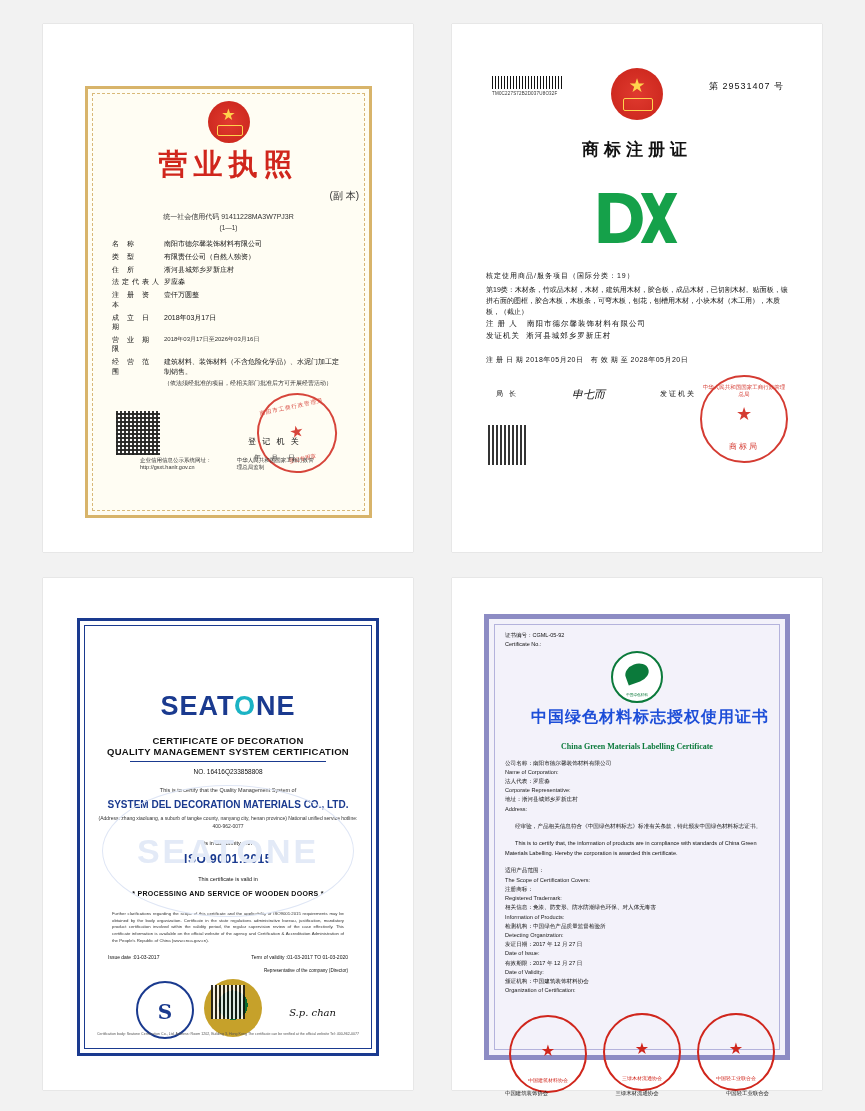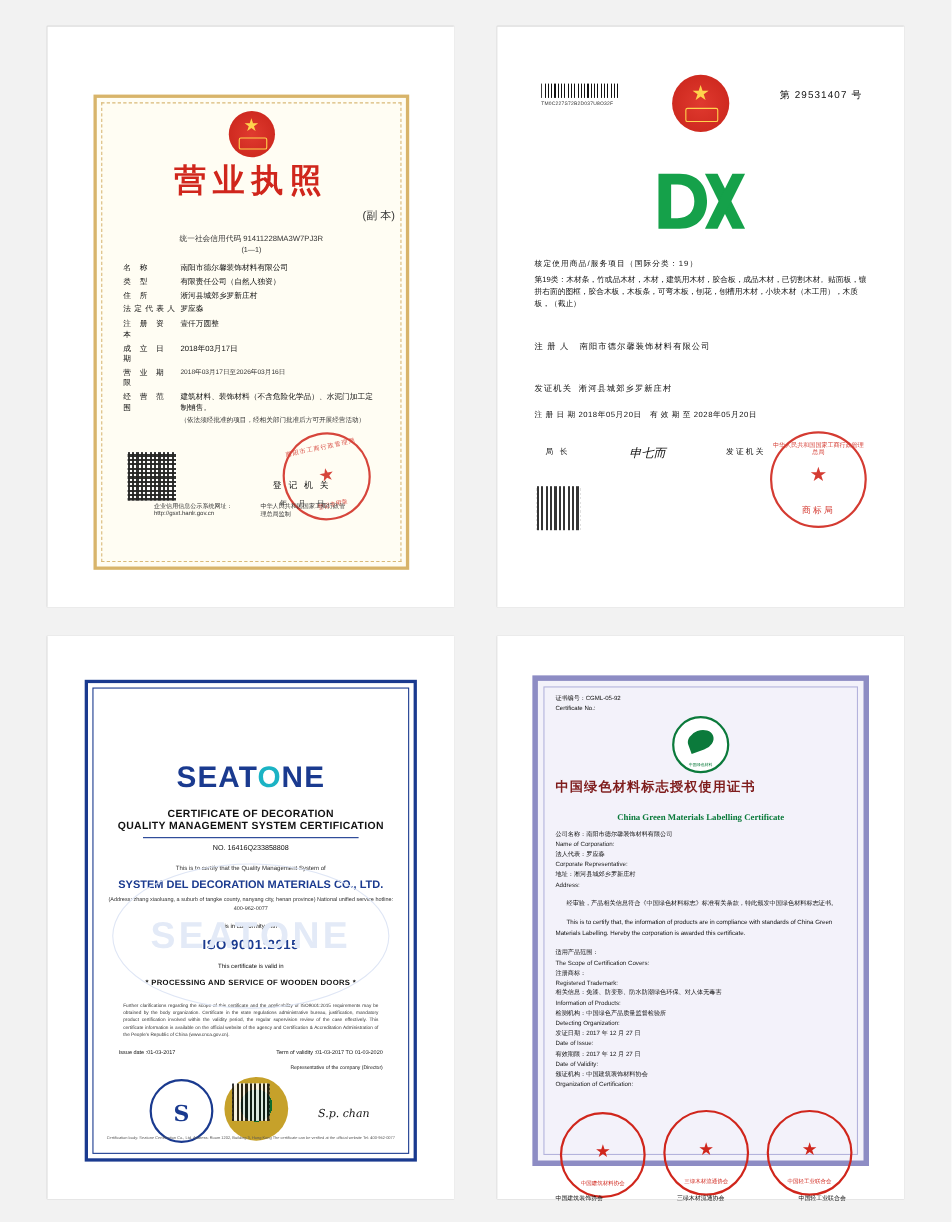--- a/index.html
+++ b/index.html
@@ -51,21 +51,21 @@
   .tm-emb:before{content:"";position:absolute;left:12px;top:30px;width:28px;height:11px;border:1px solid #ffd34d;border-radius:2px;}
   .tm-barcode{position:absolute;left:6px;top:8px;width:70px;height:13px;
       background:repeating-linear-gradient(90deg,#111 0 1px,#fff 1px 3px);}
   .tm-barnum{position:absolute;left:6px;top:23px;width:80px;font-size:4.5px;color:#333;letter-spacing:.2px;}
   .tm-no{position:absolute;right:4px;top:12px;font-size:9px;letter-spacing:1px;}
   .tm-title{text-align:center;font-size:17px;font-weight:bold;letter-spacing:5px;margin-top:12px;}
   .tm-logo{height:86px;display:flex;align-items:center;justify-content:center;margin-top:14px;}
   .tm-logo svg{width:96px;height:62px;}
   .tm-sec{font-size:7px;line-height:1.55;margin-top:10px;}
   .tm-sec .hd{letter-spacing:1px;margin-bottom:3px;}
-  .tm-line{font-size:7.5px;margin-top:28px;letter-spacing:1px;}
+  .tm-line{font-size:7.5px;margin-top:2px;letter-spacing:1px;}
   .tm-dates{font-size:7px;margin-top:14px;letter-spacing:.5px;}
   .tm-bottom{position:relative;height:92px;margin-top:10px;}
   .tm-qr{position:absolute;left:2px;bottom:2px;width:40px;height:40px;
       background:repeating-linear-gradient(90deg,#111 0 2px,#fff 2px 4px),repeating-linear-gradient(0deg,#111 0 2px,#fff 2px 4px);opacity:.85;}
   .tm-sign{position:absolute;left:86px;top:12px;font-size:11px;font-style:italic;font-family:"DejaVu Serif",serif;}
   .tm-leftlab{position:absolute;left:10px;top:14px;font-size:7px;letter-spacing:2px;}
   .tm-rightlab{position:absolute;right:92px;top:14px;font-size:7px;letter-spacing:2px;}
   .tm-seal{position:absolute;right:0;top:0;width:84px;height:84px;border-radius:50%;border:2px solid #d0261c;color:#d0261c;opacity:.9;}
   .tm-seal .st{position:absolute;left:0;right:0;top:26px;text-align:center;font-size:18px;}
   .tm-seal .sl{position:absolute;left:0;right:0;top:7px;text-align:center;font-size:5.5px;}
@@ -105,21 +105,21 @@
   .iso-foot{position:absolute;left:0;right:0;bottom:2px;font-size:3.6px;color:#555;line-height:1.5;}
 
   
   .gm{position:absolute;left:32px;top:36px;right:32px;bottom:30px;background:#f3f2fa;border:5px solid #8d8cc4;}
   .gm:before{content:"";position:absolute;left:5px;top:5px;right:5px;bottom:5px;border:1px solid #b4b3dc;}
   .gm-in{position:absolute;left:16px;top:12px;right:16px;bottom:12px;}
   .gm-certno{font-size:5.5px;line-height:1.6;}
   .gm-logo{width:48px;height:48px;border-radius:50%;border:2px solid #0b7a3b;margin:2px auto 0;position:relative;background:#fff;}
   .gm-logo:after{content:"";position:absolute;left:12px;top:11px;width:24px;height:18px;border-radius:50% 50% 50% 0;background:#0b7a3b;transform:rotate(-20deg);}
   .gm-logo .lt{position:absolute;left:0;right:0;bottom:4px;text-align:center;font-size:3.6px;color:#0b7a3b;}
-  .gm-t1{text-align:left;font-size:12px;font-weight:bold;color:#7f1d1d;letter-spacing:1px;margin-top:4px;}
+  .gm-t1{text-align:right;font-size:16px;font-weight:bold;color:#1d4ed8;letter-spacing:1px;margin-top:4px;}
   .gm-t2{text-align:center;font-size:8px;font-weight:bold;color:#0b7a3b;font-family:"Liberation Serif",serif;margin-top:14px;}
   .gm-block{font-size:5.6px;line-height:1.65;margin-top:8px;}
   .gm-block .en{color:#222;}
   .gm-note{font-size:5.6px;line-height:1.7;margin-top:8px;text-indent:10px;}
   .gm-seals{position:relative;height:86px;margin-top:12px;}
   .gs{position:absolute;width:74px;height:74px;border-radius:50%;border:2px solid #d0261c;color:#d0261c;}
   .gs .st{position:absolute;left:0;right:0;top:24px;text-align:center;font-size:16px;}
   .gs .sb{position:absolute;left:0;right:0;bottom:8px;text-align:center;font-size:5px;}
   .gs1{left:4px;top:8px;}
   .gs2{left:98px;top:6px;}
@@ -200,20 +200,21 @@
       <div style="position:relative;height:58px;">
         <div class="tm-barcode"></div>
         <div class="tm-barnum">TM0C227S72B2D037U8O32F</div>
         <div class="tm-emb"></div>
         <div class="tm-no">
           <span>第</span>
           <span>29531407</span>
           <span>号</span>
         </div>
       </div>
+      <div class="tm-title">商标注册证</div>
       <div class="tm-logo">
         <svg viewBox="0 0 100 64">
           <path d="M10 6 L10 58 L30 58 C48 58 56 46 56 32 C56 18 48 6 30 6 Z M22 16 L28 16 C38 16 44 22 44 32 C44 42 38 48 28 48 L22 48 Z" fill="#15a14a"></path>
           <path d="M54 6 L66 6 L92 58 L80 58 Z" fill="#15a14a"></path>
           <path d="M92 6 L80 6 L54 58 L66 58 Z" fill="#15a14a"></path>
         </svg>
       </div>
       <div class="tm-sec">
         <div class="hd">核定使用商品/服务项目（国际分类：19）</div>
         <div>第19类：木材条，竹或品木材，木材，建筑用木材，胶合板，成品木材，已切割木材。贴面板，镶拼右面的图框，胶合木板，木板条，可弯木板，刨花，刨槽用木材，小块木材（木工用），木质板，（截止）</div>

